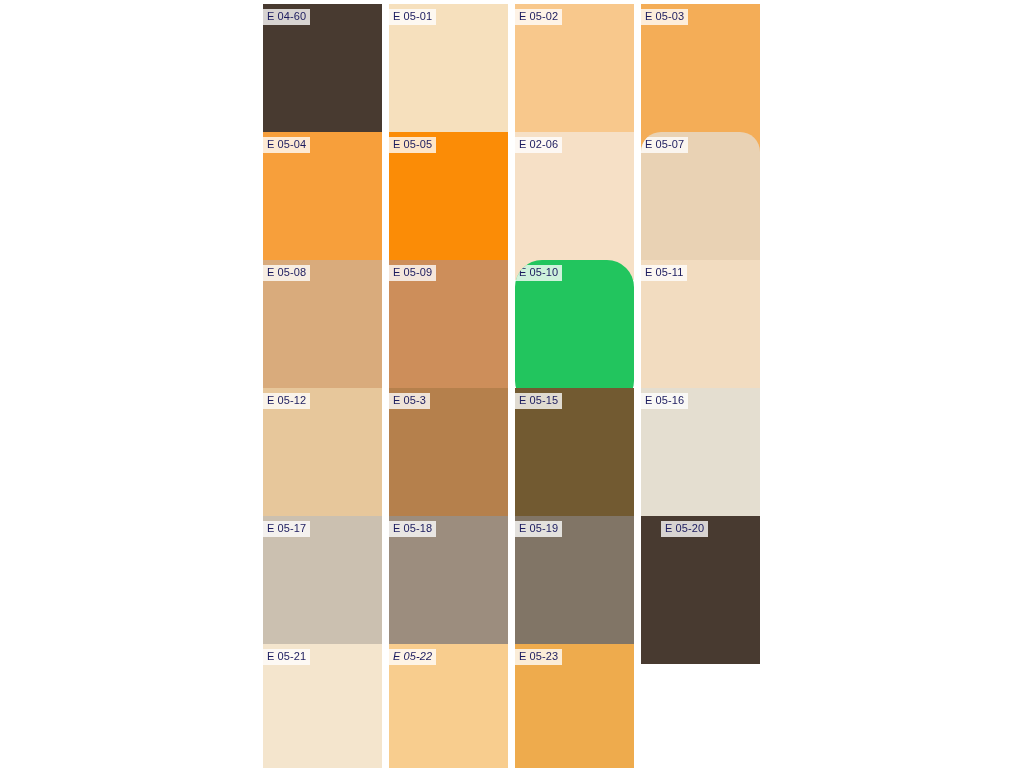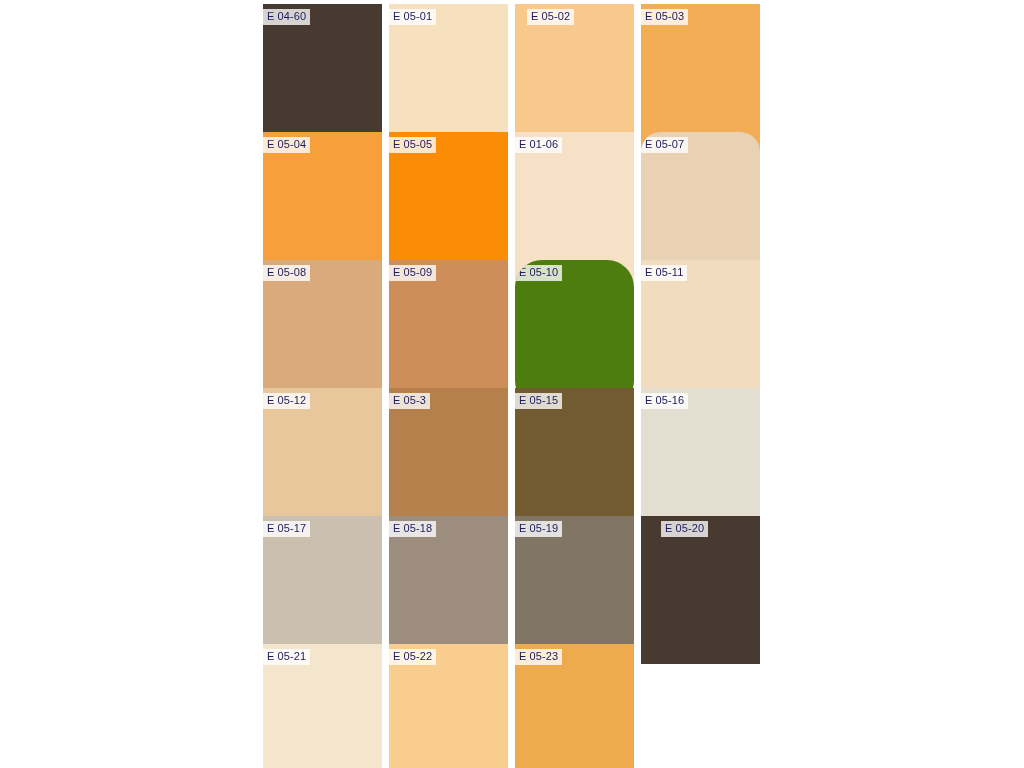--- a/index.html
+++ b/index.html
@@ -60,44 +60,44 @@
 
 <div id="palette-page">
   <div id="swatch-grid">
       <div class="swatch-cell" style="background: rgb(72, 58, 48);">
         <span class="swatch-label" style="color: rgb(27, 27, 94); background: rgba(255, 255, 255, 0.78);">E 04-60</span>
       </div>
       <div class="swatch-cell" style="background: rgb(246, 224, 189);">
         <span class="swatch-label" style="color: rgb(27, 27, 94); background: rgba(255, 255, 255, 0.78);">E 05-01</span>
       </div>
       <div class="swatch-cell" style="background: rgb(248, 200, 140);">
-        <span class="swatch-label" style="color: rgb(27, 27, 94); background: rgba(255, 255, 255, 0.78); margin-left: 12px;">E 05-02</span>
+        <span class="swatch-label" style="color: rgb(27, 27, 94); background: rgba(255, 255, 255, 0.78);">E 05-02</span>
       </div>
       <div class="swatch-cell" style="background: rgb(244, 173, 87);">
         <span class="swatch-label" style="color: rgb(27, 27, 94); background: rgba(255, 255, 255, 0.78);">E 05-03</span>
       </div>
       <div class="swatch-cell" style="background: rgb(247, 159, 59);">
         <span class="swatch-label" style="color: rgb(27, 27, 94); background: rgba(255, 255, 255, 0.78);">E 05-04</span>
       </div>
       <div class="swatch-cell" style="background: rgb(251, 140, 6);">
         <span class="swatch-label" style="color: rgb(27, 27, 94); background: rgba(255, 255, 255, 0.78);">E 05-05</span>
       </div>
       <div class="swatch-cell" style="background: rgb(246, 224, 198);">
-        <span class="swatch-label" style="color: rgb(27, 27, 94); background: rgba(255, 255, 255, 0.78);">E 01-06</span>
+        <span class="swatch-label" style="color: rgb(27, 27, 94); background: rgba(255, 255, 255, 0.78);">E 02-06</span>
       </div>
       <div class="swatch-cell" style="background: rgb(233, 210, 180); border-radius: 20px;">
         <span class="swatch-label" style="color: rgb(27, 27, 94); background: rgba(255, 255, 255, 0.78);">E 05-07</span>
       </div>
       <div class="swatch-cell" style="background: rgb(217, 171, 124);">
         <span class="swatch-label" style="color: rgb(27, 27, 94); background: rgba(255, 255, 255, 0.78);">E 05-08</span>
       </div>
       <div class="swatch-cell" style="background: rgb(205, 142, 90);">
         <span class="swatch-label" style="color: rgb(27, 27, 94); background: rgba(255, 255, 255, 0.78);">E 05-09</span>
       </div>
-      <div class="swatch-cell" style="background: #4d7c0f; border-radius: 27px;">
+      <div class="swatch-cell" style="background: #22c55e; border-radius: 27px;">
         <span class="swatch-label" style="color: rgb(27, 27, 94); background: rgba(255, 255, 255, 0.78);">E 05-10</span>
       </div>
       <div class="swatch-cell" style="background: rgb(242, 220, 192);">
         <span class="swatch-label" style="color: rgb(27, 27, 94); background: rgba(255, 255, 255, 0.78);">E 05-11</span>
       </div>
       <div class="swatch-cell" style="background: rgb(231, 199, 155);">
         <span class="swatch-label" style="color: rgb(27, 27, 94); background: rgba(255, 255, 255, 0.78);">E 05-12</span>
       </div>
       <div class="swatch-cell" style="background: rgb(181, 128, 76);">
         <span class="swatch-label" style="color: rgb(27, 27, 94); background: rgba(255, 255, 255, 0.78);">E 05-3</span>
@@ -117,19 +117,19 @@
       <div class="swatch-cell" style="background: rgb(129, 117, 102);">
         <span class="swatch-label" style="color: rgb(27, 27, 94); background: rgba(255, 255, 255, 0.78);">E 05-19</span>
       </div>
       <div class="swatch-cell" style="background: rgb(72, 58, 48);">
         <span class="swatch-label" style="color: rgb(27, 27, 94); background: rgba(255, 255, 255, 0.78); margin-left: 20px;">E 05-20</span>
       </div>
       <div class="swatch-cell" style="background: rgb(244, 229, 205);">
         <span class="swatch-label" style="color: rgb(27, 27, 94); background: rgba(255, 255, 255, 0.78);">E 05-21</span>
       </div>
       <div class="swatch-cell" style="background: rgb(248, 205, 142);">
-        <span class="swatch-label" style="color: rgb(27, 27, 94); background: rgba(255, 255, 255, 0.78);">E 05-22</span>
+        <span class="swatch-label" style="color: rgb(27, 27, 94); background: rgba(255, 255, 255, 0.78); font-style: italic;">E 05-22</span>
       </div>
       <div class="swatch-cell" style="background: rgb(238, 171, 77);">
         <span class="swatch-label" style="color: rgb(27, 27, 94); background: rgba(255, 255, 255, 0.78);">E 05-23</span>
       </div>
     </div>
 </div>
 
 </body></html>

